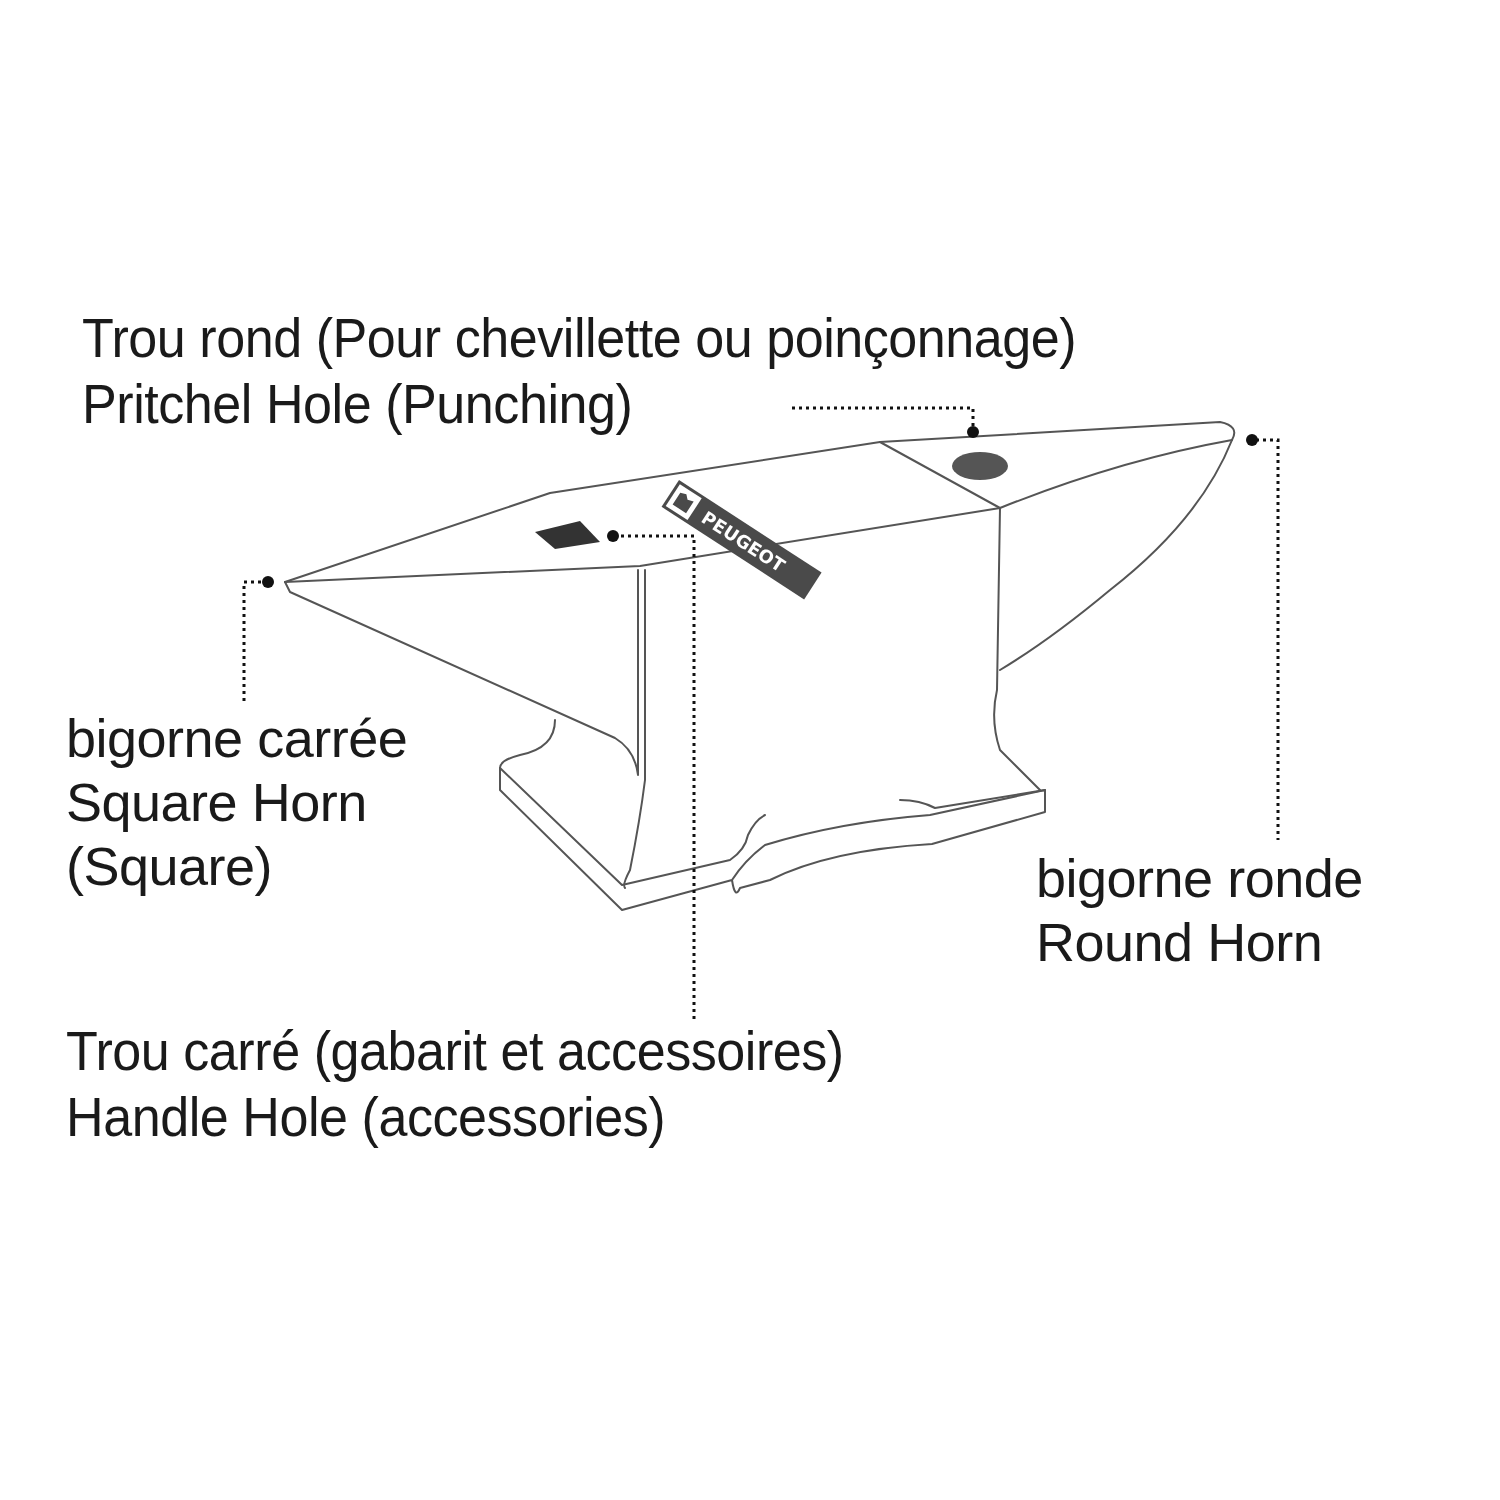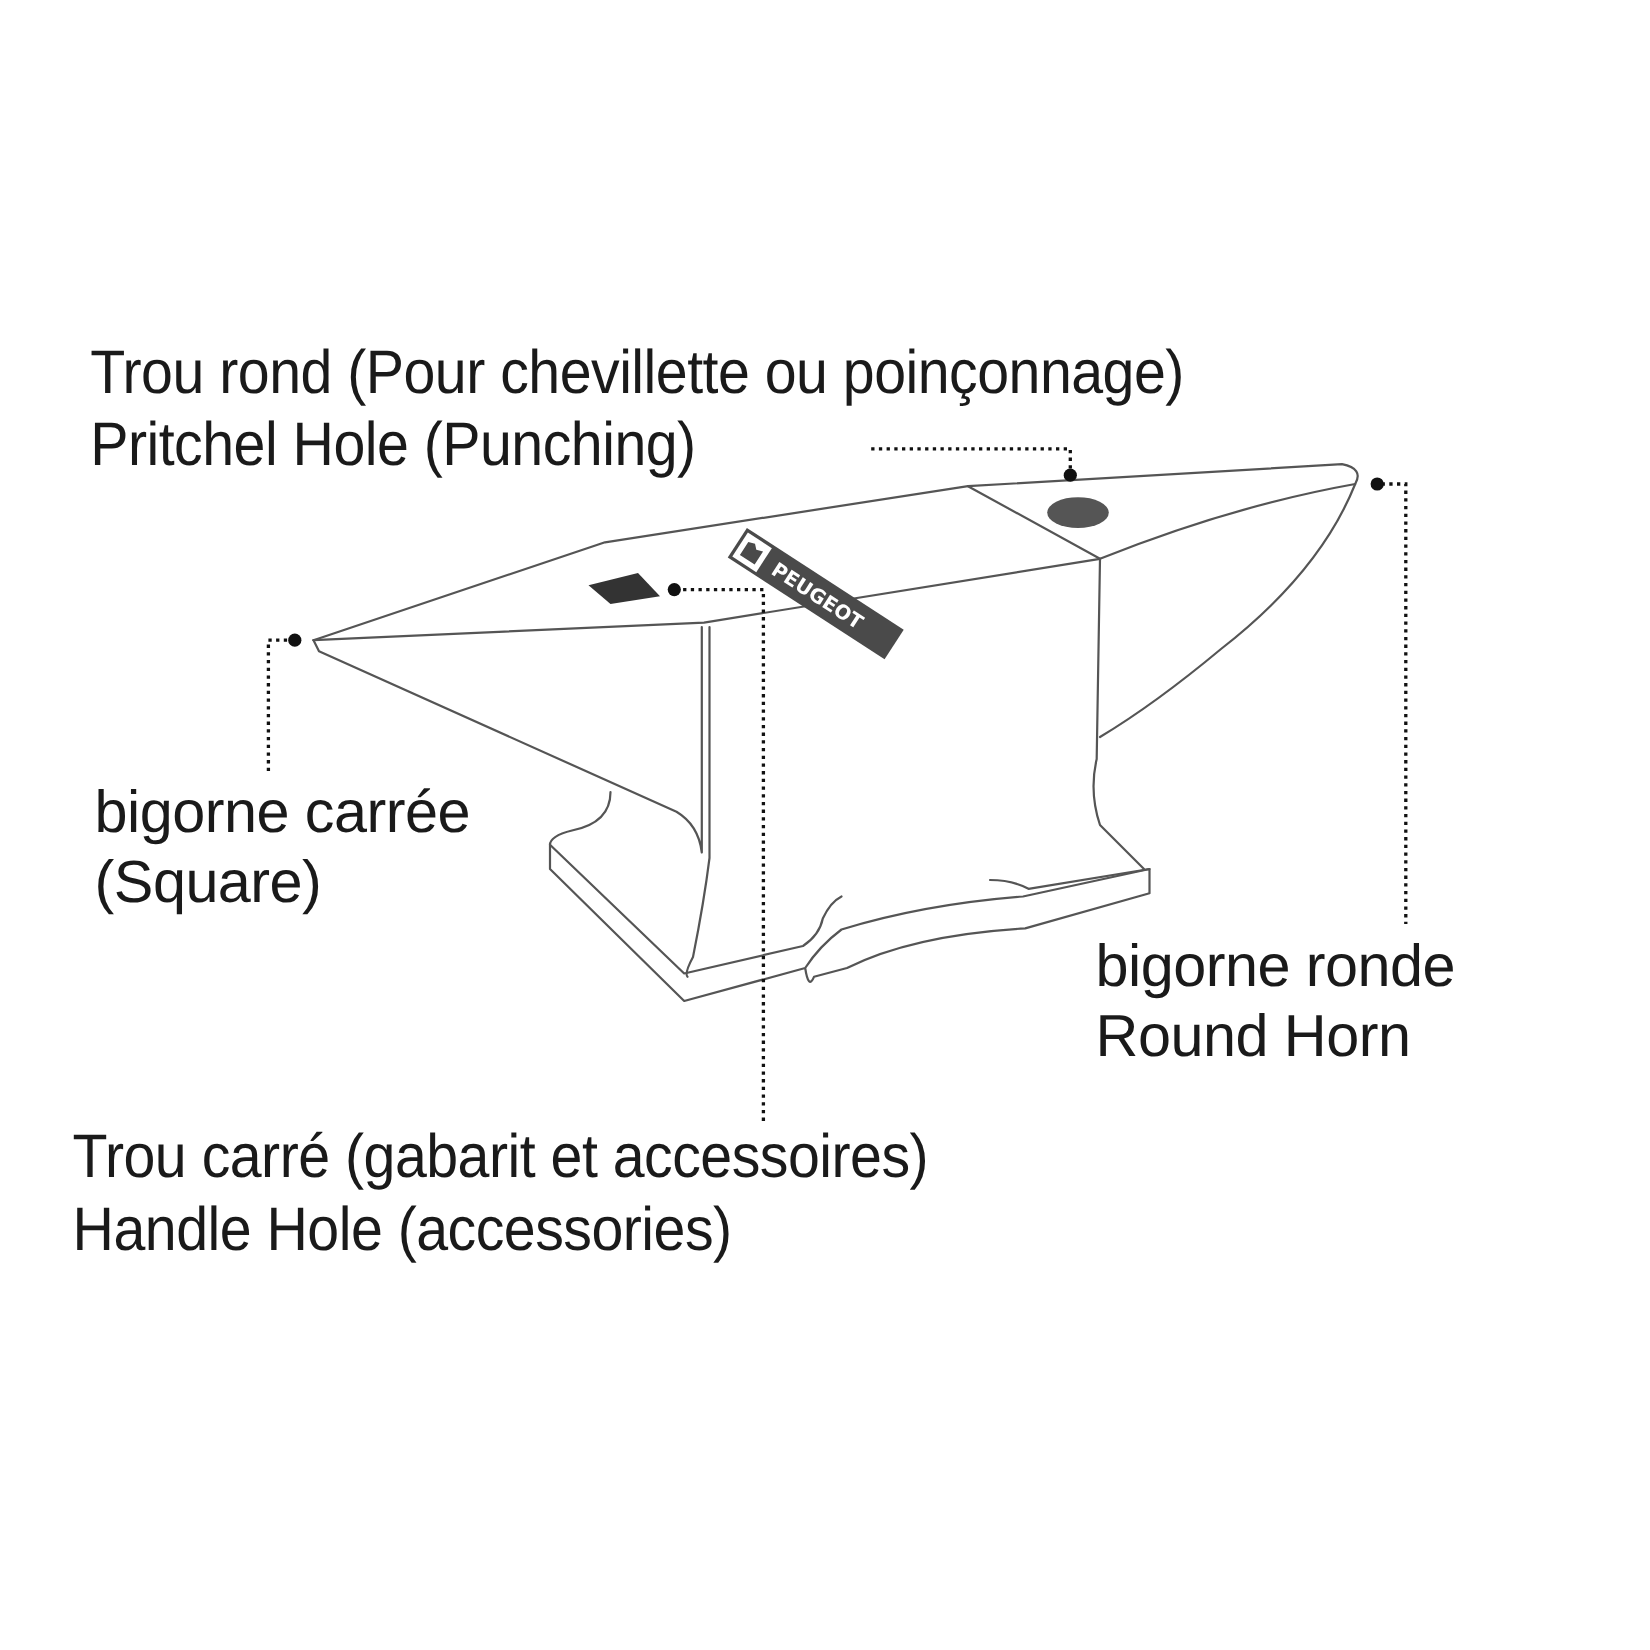--- a/index.html
+++ b/index.html
@@ -18,39 +18,40 @@
     .label {
       position: absolute;
       font-size: 56px;
       line-height: 66px;
       letter-spacing: -0.5px;
       white-space: nowrap;
       font-weight: 300;
     }
     .label .line { display: block; }
     #lbl-pritchel { left: 82px; top: 305px; transform: scaleX(0.93); transform-origin: left top; }
-    #lbl-square-horn { left: 66px; top: 706px; font-size: 54px; line-height: 64px; margin-left: 20px; }
-    #lbl-round-horn { left: 996px; top: 846px; font-size: 54px; line-height: 64px; }
+    #lbl-square-horn { left: 66px; top: 706px; font-size: 54px; line-height: 64px; }
+    #lbl-round-horn { left: 1036px; top: 846px; font-size: 54px; line-height: 64px; }
     #lbl-handle-hole { left: 66px; top: 1018px; transform: scaleX(0.93); transform-origin: left top; }
     svg.diagram {
       position: absolute;
       left: 0;
       top: 0;
     }
   </style>
 </head>
 <body>
 
 <div class="label" id="lbl-pritchel">
   <span class="line">Trou rond (Pour chevillette ou poinçonnage)</span>
   <span class="line">Pritchel Hole (Punching)</span>
 </div>
 
 <div class="label" id="lbl-square-horn">
   <span class="line">bigorne carrée</span>
+  <span class="line">Square Horn</span>
   <span class="line">(Square)</span>
 </div>
 
 <div class="label" id="lbl-round-horn">
   <span class="line">bigorne ronde</span>
   <span class="line">Round Horn</span>
 </div>
 
 <div class="label" id="lbl-handle-hole">
   <span class="line">Trou carré (gabarit et accessoires)</span>

